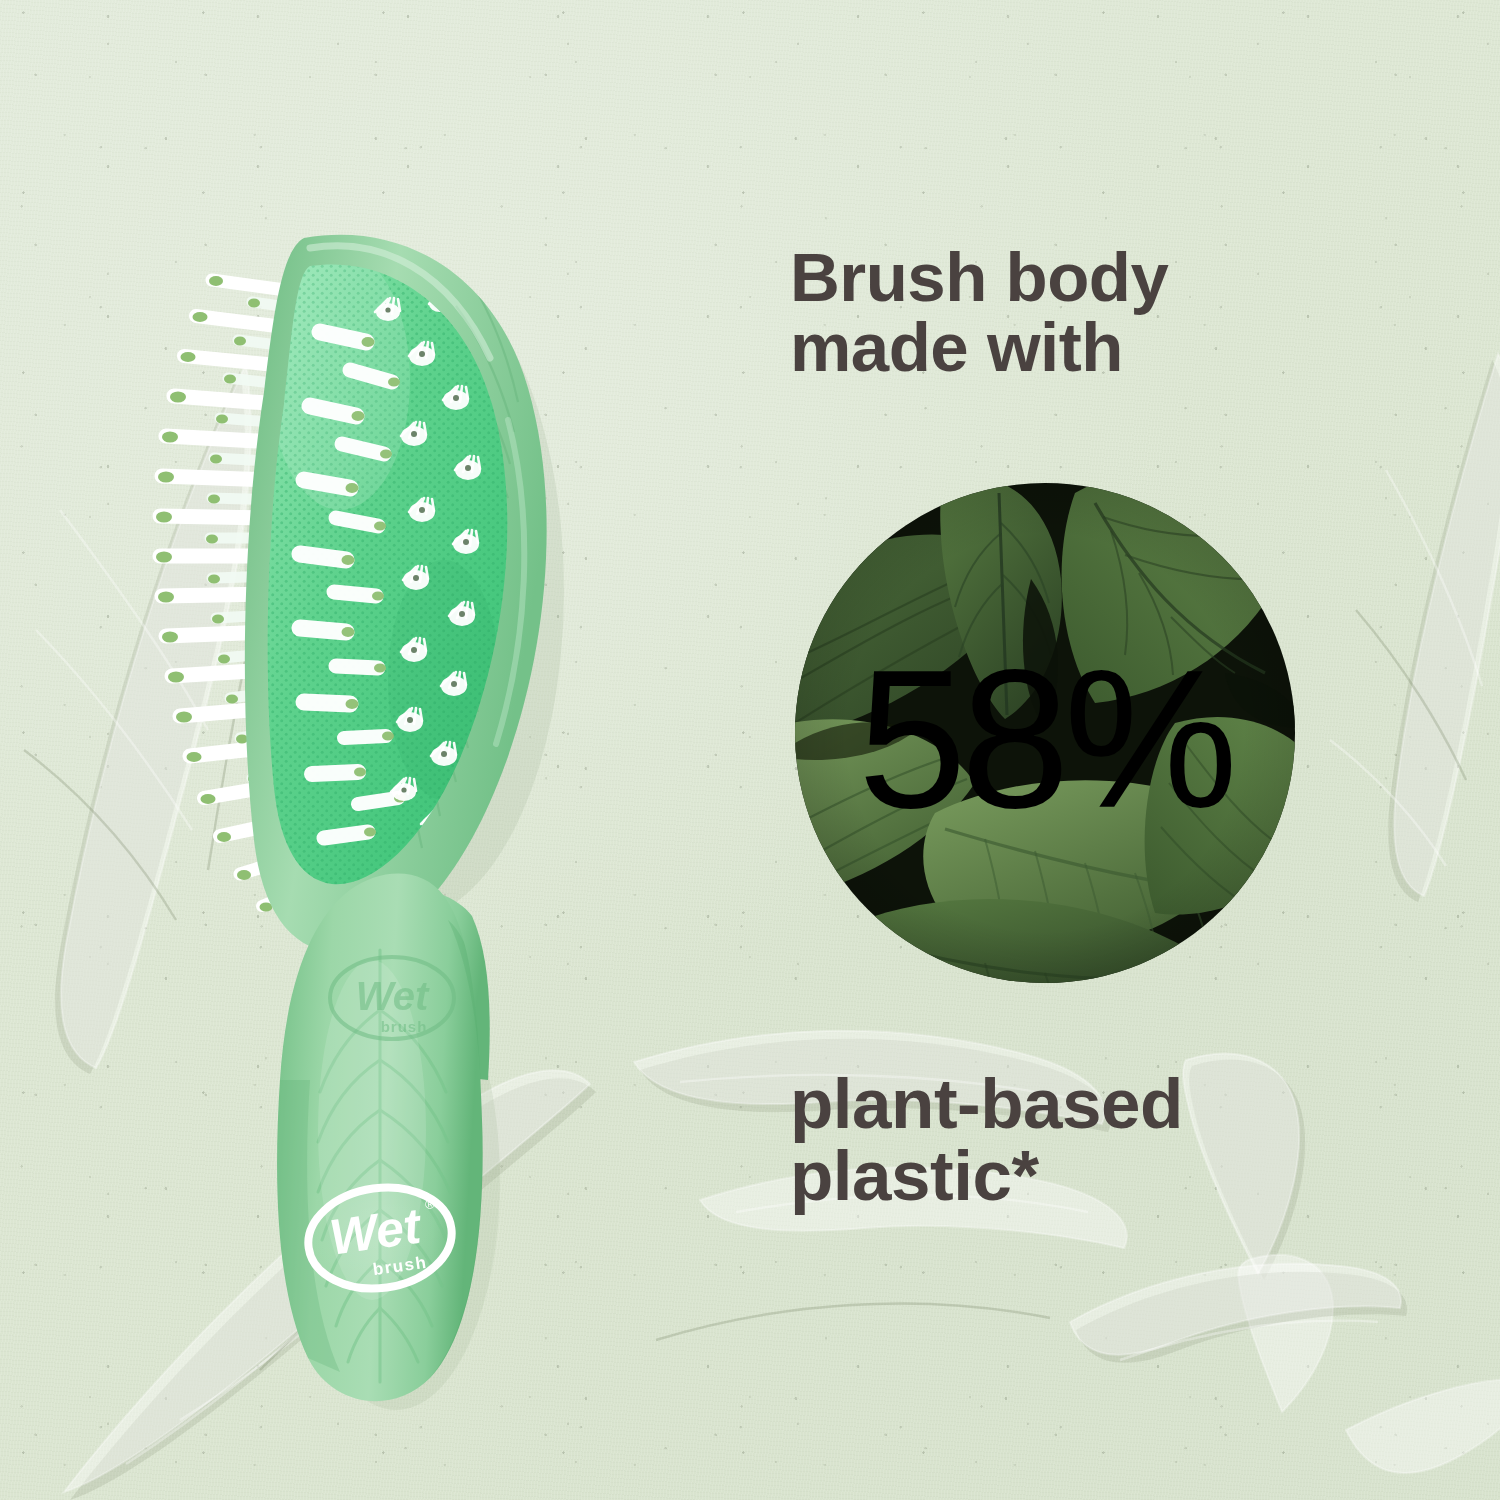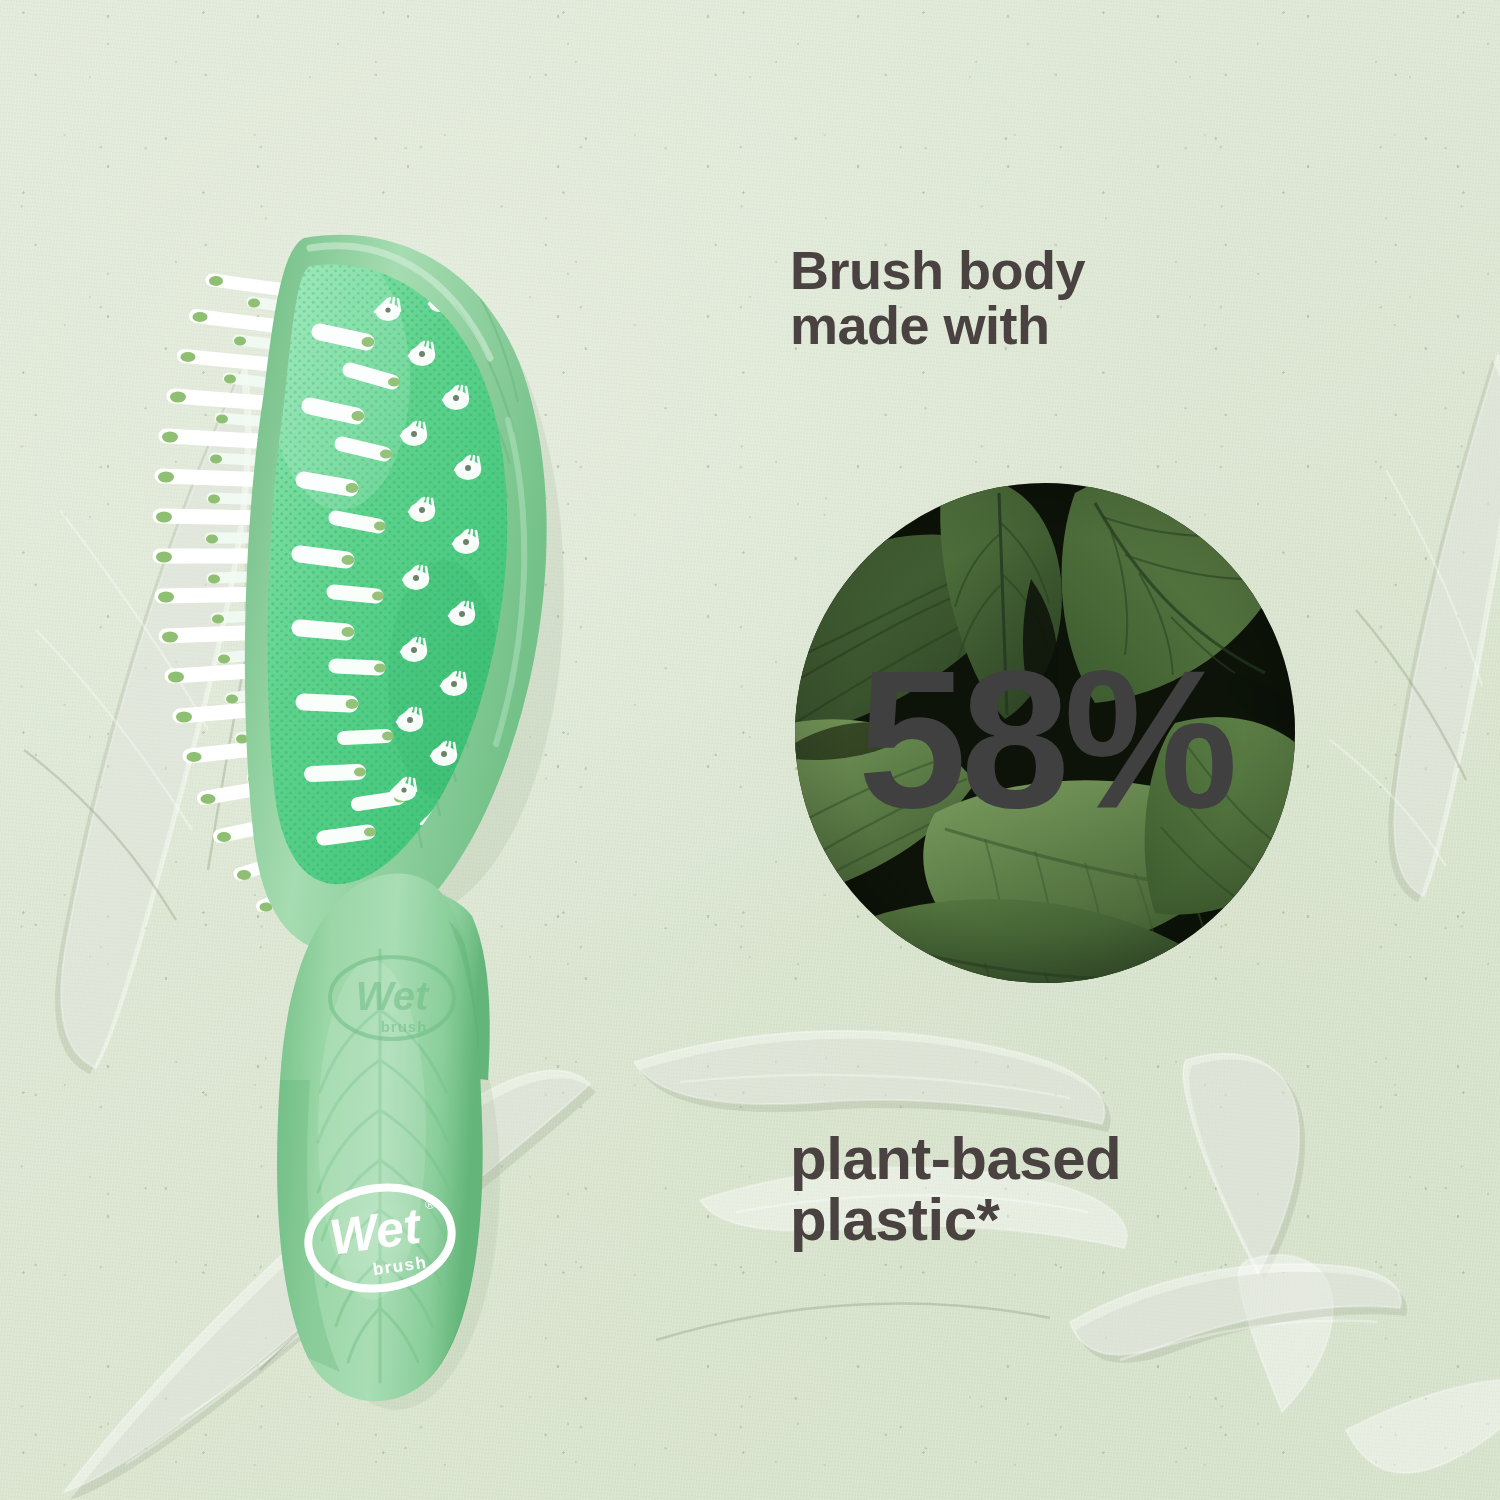--- a/index.html
+++ b/index.html
@@ -75,43 +75,43 @@
   
   .headline, .subline {
     position: absolute;
     left: 790px;
     color: #4a4240;
     font-weight: 700;
     letter-spacing: -0.5px;
     line-height: 1.02;
     white-space: pre-line;
   }
-  .headline { top: 243px; font-size: 54px; }
-  .subline  { top: 1128px; font-size: 60px; }
+  .headline { top: 243px; font-size: 69px; }
+  .subline  { top: 1068px; font-size: 71px; }
 
   .pct-circle {
     position: absolute;
     left: 795px;
     top: 483px;
     width: 500px;
     height: 500px;
     border-radius: 50%;
     overflow: hidden;
   }
   .pct-photo { position: absolute; inset: 0; }
   .pct-photo svg { display: block; width: 100%; height: 100%; }
   .pct-value {
     position: absolute;
     inset: 0;
     display: flex;
     align-items: center;
     justify-content: center;
-    color: #404040;
+    color: #000000;
     font-size: 196px;
-    font-weight: 700;
+    font-weight: 400;
     letter-spacing: -6px;
     line-height: 1;
     padding-top: 14px;
     box-sizing: border-box;
   }
 </style>
 </head>
 <body>
 
 <div id="canvas">

